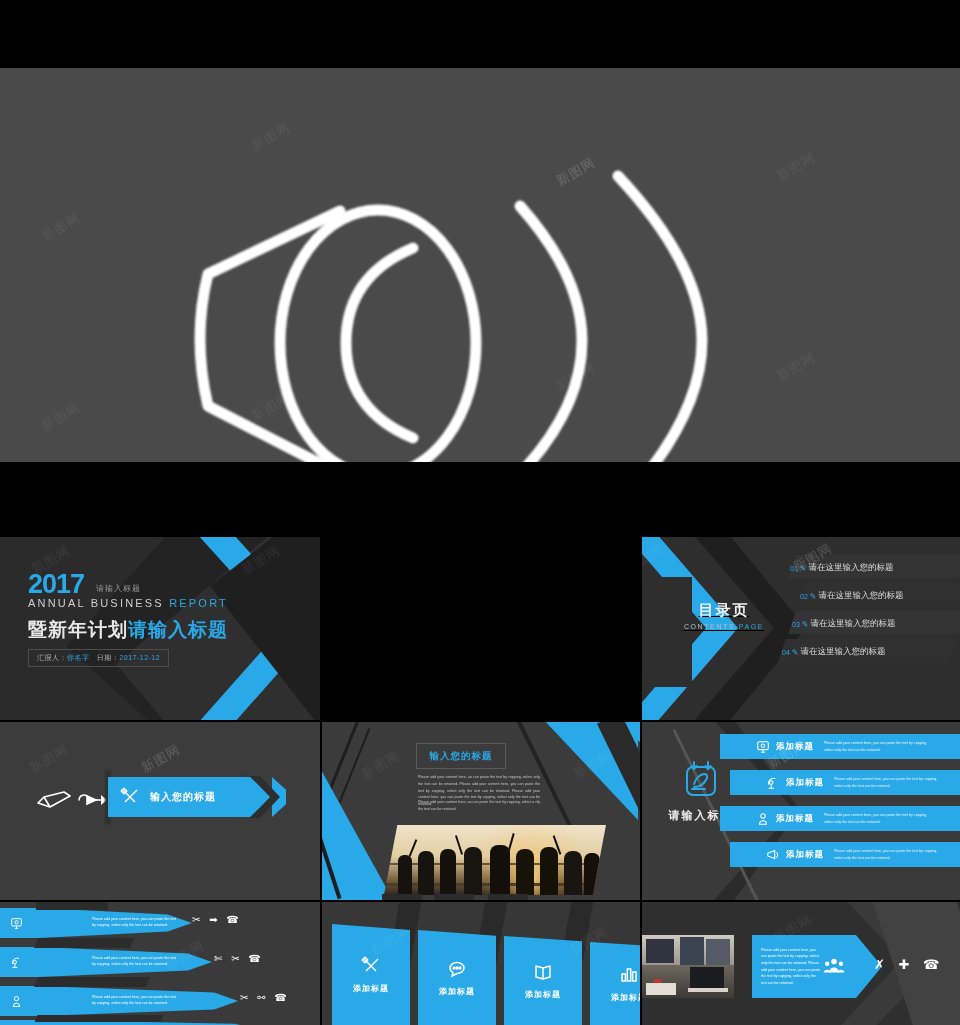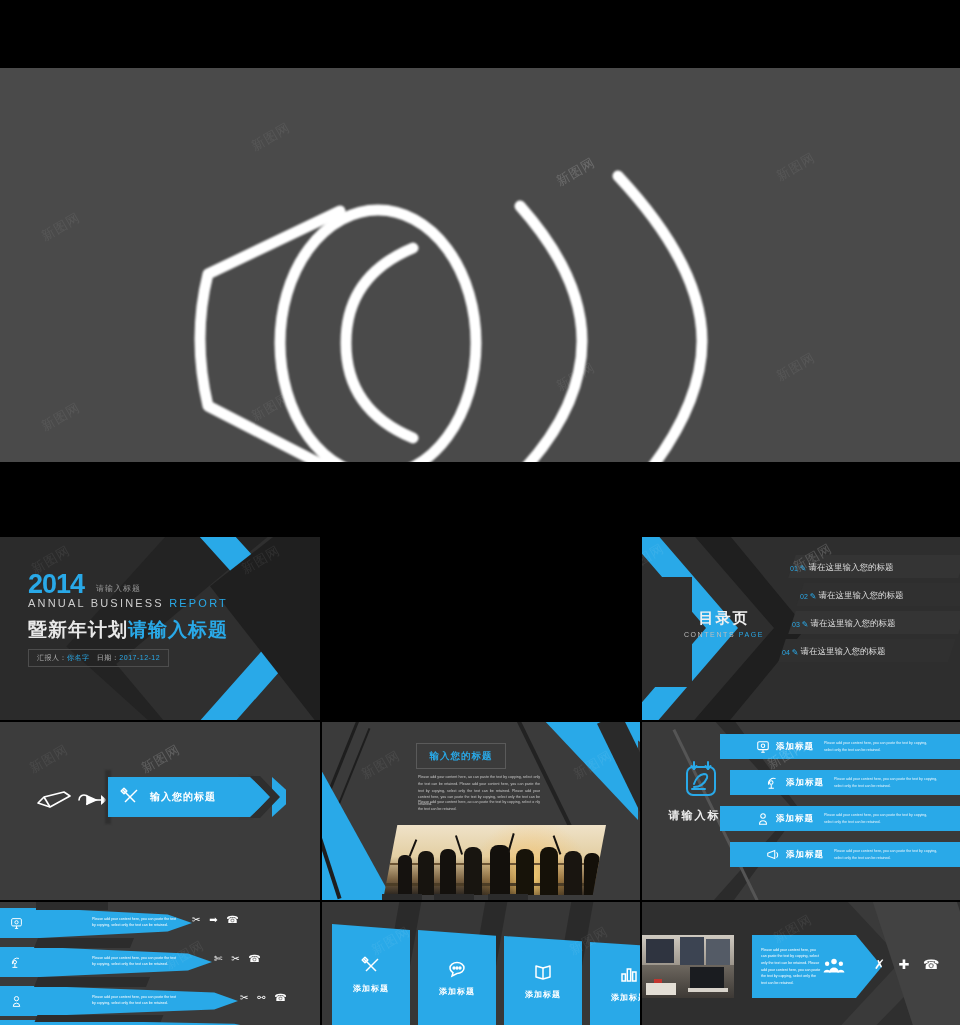--- a/index.html
+++ b/index.html
@@ -53,21 +53,21 @@
            color:#e8e8e8; letter-spacing:1px; white-space:nowrap;}
   .maint i { color:#29a9e8; font-style:normal; }
   .metabox { position:absolute; left:28px; top:112px; padding:3px 8px;
              border:1px solid #4d4d4d; font-size:7px; color:#b7b7b7; letter-spacing:.5px;}
   .metabox i { color:#29a9e8; font-style:normal; }
 
   
   .chev { position:absolute; }
 
   
-  .toc-head { position:absolute; left:22px; top:72px; width:120px; text-align:center; }
+  .toc-head { position:absolute; left:22px; top:64px; width:120px; text-align:center;text-decoration:underline; }
   .toc-head .cn { font-size:15px; font-weight:bold; color:#f0f0f0; letter-spacing:2px; }
   .toc-head .en { font-size:7px; color:#bdbdbd; letter-spacing:1.6px; margin-top:3px;}
   .toc-head .en i { color:#29a9e8; font-style:normal; }
   .toc-item { position:absolute; height:26px; display:flex; align-items:center;
               font-size:8.5px; color:#dedede; white-space:nowrap; }
   .toc-item .tnum { color:#29a9e8; font-size:7px; margin-right:2px; }
 
   
   .arr-bar { position:absolute; left:108px; top:55px; width:142px; height:40px;
              background:#29a9e8; display:flex; align-items:center; }
@@ -187,21 +187,21 @@
   <div class="slide s-title">
 
     <div style="position:absolute;left:120px;top:-30px;width:260px;height:260px;background:#232323;transform:rotate(42deg);"></div>
     <div style="position:absolute;left:150px;top:20px;width:260px;height:200px;background:#2f2f2f;transform:rotate(-40deg);"></div>
 
     <svg class="chev" style="left:186px;top:-4px;" width:="" width="140" height="192" viewBox="0 0 140 192">
       <path d="M12 2 L96 95 L12 190 L48 190 L132 95 L48 2 Z" fill="#29a9e8"></path>
     </svg>
     <div style="position:absolute;left:262px;top:-10px;width:120px;height:210px;background:#1f1f1f;transform:rotate(-38deg);"></div>
 
-    <div class="yr">2014</div>
+    <div class="yr">2017</div>
     <div class="yr-sub">请输入标题</div>
     <div class="abr">
       <span>ANNUAL BUSINESS </span><i>REPORT</i>
     </div>
     <div class="maint">
       <span>暨新年计划</span><i>请输入标题</i>
     </div>
     <div class="metabox">
       <span>汇报人：</span><i>你名字</i>
       &nbsp;&nbsp;<span>日期：</span><i>2017-12-12</i>

